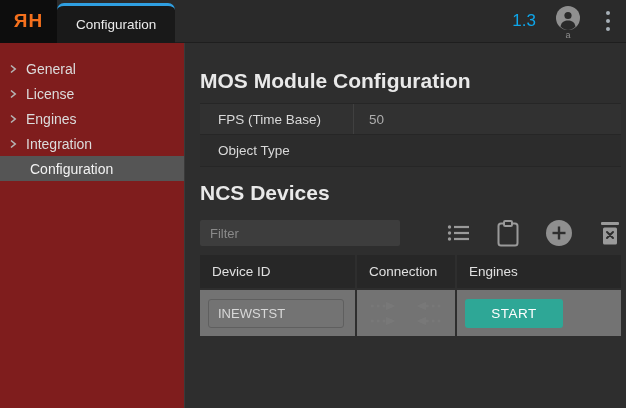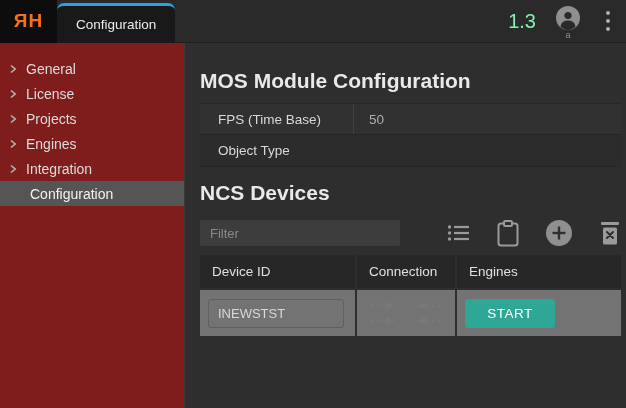--- a/index.html
+++ b/index.html
@@ -11,21 +11,21 @@
   .topbar { height:43px; background:#2a2a2a; display:flex; align-items:center;
             border-bottom:1px solid #1e1e1e; flex:0 0 auto; }
   .logo-tile { width:57px; height:43px; background:#0d0d0d; display:flex;
                align-items:center; justify-content:center; flex:0 0 auto; }
   .logo-text { color:#f4701d; font-size:19px; font-weight:bold; letter-spacing:1px; }
   .tab { align-self:flex-start; margin-top:3px; height:40px; background:#191919;
          border-top:3px solid #2f9fe1; border-radius:7px 7px 0 0;
          display:flex; align-items:center; padding:0 19px; }
   .tab span { color:#ececec; font-size:13.5px; }
   .tb-spacer { flex:1; }
-  .version { color:#86efac; font-size:20px; margin-right:20px; }
+  .version { color:#0ea5e9; font-size:17px; margin-right:20px; }
   .avatar-wrap { display:flex; flex-direction:column; align-items:center;
                  margin-right:18px; margin-top:3px; cursor:pointer; }
   .avatar-sub { color:#8f8f8f; font-size:9px; line-height:9px; margin-top:1px; }
   .kebab { display:flex; flex-direction:column; align-items:center; gap:4px;
            padding:4px 8px; margin-right:8px; cursor:pointer; }
   .kebab i { width:4px; height:4px; border-radius:50%; background:#a7b0b8; display:block; }
 
   
   .bodyrow { flex:1; display:flex; min-height:0; }
 
@@ -79,21 +79,21 @@
         display:flex; align-items:center; justify-content:center; }
   .c3 { flex:1; border-left:2px solid #2e2e2e; height:100%;
         display:flex; align-items:center; }
   .dev-row .c1 { display:flex; align-items:center; height:100%; }
   .devid-input { margin-left:8px; width:136px; height:29px; background:transparent;
                  border:1px solid #5f5f5f; border-radius:3px; color:#d8d8d8;
                  font-size:13px; padding:0 9px;
                  font-family:"Liberation Sans", sans-serif; outline:none; }
   .conn-grid { display:grid; grid-template-columns:auto auto;
                column-gap:14px; row-gap:3px; }
-  .start-btn { margin-left:8px; width:90px; height:29px; background:#2ea796;
+  .start-btn { margin-left:8px; width:98px; height:29px; background:#2ea796;
                border:none; border-radius:3px; color:#ffffff; font-size:13.5px;
                letter-spacing:0.5px; cursor:pointer;
                font-family:"Liberation Sans", sans-serif; }
 </style>
 </head>
 <body>
 
 <div class="app">
 
   <header class="topbar">
@@ -132,26 +132,20 @@
       <div class="nav-item">
         <svg width="10" height="10" viewBox="0 0 10 10">
             <polyline points="3,1.5 7.2,5 3,8.5" fill="none" stroke="#b5b5b5" stroke-width="1.6"></polyline>
           </svg>
         <span>License</span>
       </div>
       <div class="nav-item">
         <svg width="10" height="10" viewBox="0 0 10 10">
             <polyline points="3,1.5 7.2,5 3,8.5" fill="none" stroke="#b5b5b5" stroke-width="1.6"></polyline>
           </svg>
-        <span>Projects</span>
-      </div>
-      <div class="nav-item">
-        <svg width="10" height="10" viewBox="0 0 10 10">
-            <polyline points="3,1.5 7.2,5 3,8.5" fill="none" stroke="#b5b5b5" stroke-width="1.6"></polyline>
-          </svg>
         <span>Engines</span>
       </div>
       <div class="nav-item">
         <svg width="10" height="10" viewBox="0 0 10 10">
             <polyline points="3,1.5 7.2,5 3,8.5" fill="none" stroke="#b5b5b5" stroke-width="1.6"></polyline>
           </svg>
         <span>Integration</span>
       </div>
       <div class="nav-child selected">
         <span>Configuration</span>

